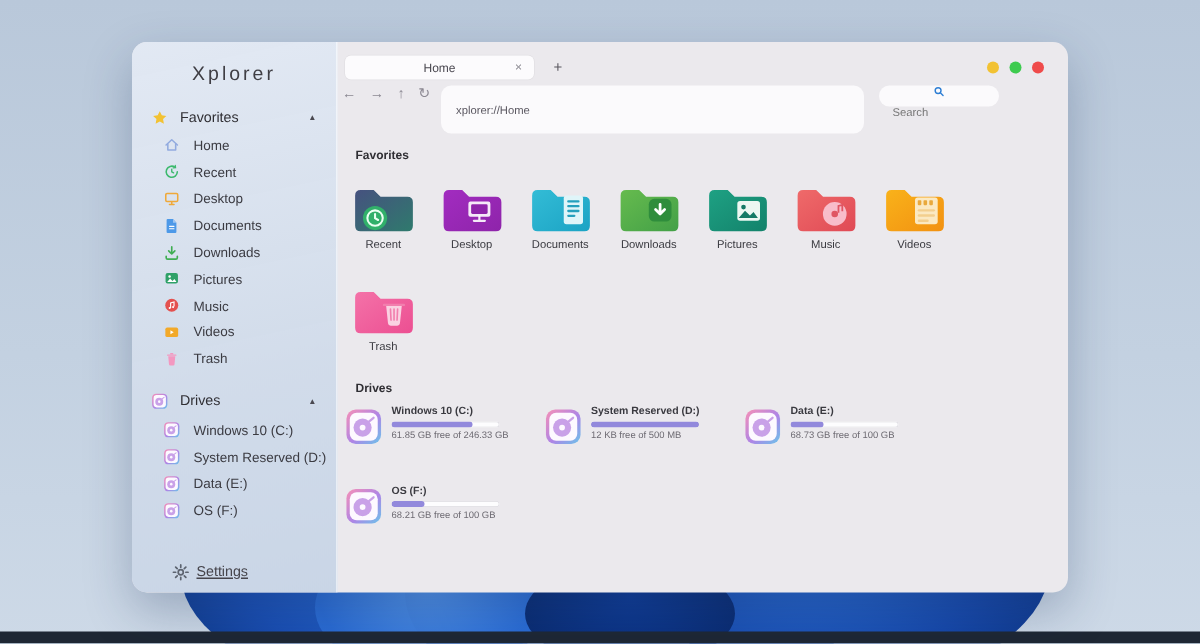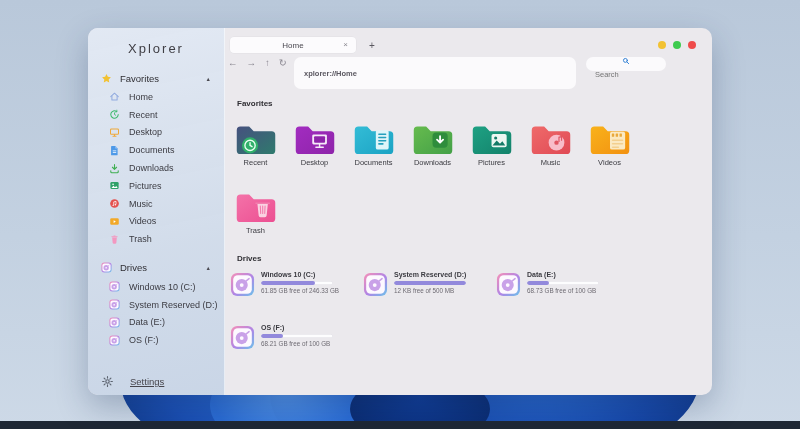--- a/index.html
+++ b/index.html
@@ -31,38 +31,38 @@
   .collapse{margin-left:auto;font-size:5.5px;color:#4a4950;}
   .fav-hdr{top:44px;}
   .drv-hdr{top:233px;}
   .side-list{position:absolute;left:0;width:100%;}
   #fav-items{top:60px;}
   #drv-items{top:250px;}
   .side-item{display:flex;align-items:center;height:17.8px;padding-left:21px;gap:9px;
     font-size:9px;color:#3b3b42;cursor:pointer;}
   .side-item .sicn{width:11px;height:11px;display:inline-flex;flex:none;}
   .side-item .sicn svg{width:11px;height:11px;}
-  .settings{position:absolute;left:13px;bottom:7px;display:flex;align-items:center;gap:16px;
+  .settings{position:absolute;left:26px;bottom:7px;display:flex;align-items:center;gap:4px;
     font-size:9.5px;color:#46454c;cursor:pointer;text-decoration:underline;}
   .settings .sicn{width:13px;height:13px;display:inline-flex;}
   .settings .sicn svg{width:13px;height:13px;}
   
   .tab{position:absolute;left:142px;top:9px;width:126px;height:16px;background:#fcfbfd;
     border-radius:4px;display:flex;align-items:center;justify-content:center;font-size:8px;
     color:#4a4850;cursor:pointer;box-shadow:0 0 0 .5px rgba(0,0,0,.04);}
   .tab-close{position:absolute;right:8px;font-size:8px;color:#8a8890;cursor:pointer;line-height:1;}
   .newtab{position:absolute;left:276px;top:9px;width:16px;height:16px;display:flex;align-items:center;
     justify-content:center;font-size:10px;color:#5a5860;cursor:pointer;}
   .dots{position:absolute;right:16px;top:13px;display:flex;gap:7px;}
   .dot{width:8px;height:8px;border-radius:50%;cursor:pointer;}
   .navrow{position:absolute;left:140px;top:27px;height:16px;display:flex;gap:9px;align-items:center;
     font-size:9.5px;color:#8b8892;}
   .navrow span{cursor:pointer;line-height:1;}
   .address{position:absolute;left:206px;top:29px;width:282px;height:14px;background:#fbfafc;
-    border:none;border-radius:7px;font-size:7.5px;color:#5a5760;padding:16px 10px;outline:none;font-weight:bold;}
+    border:none;border-radius:7px;font-size:7.5px;color:#5a5760;padding:16px 10px;outline:none;}
   .search{position:absolute;left:498px;top:29px;width:80px;height:14px;background:#fbfafc;
     border-radius:7px;display:flex;align-items:center;gap:4px;padding:0 7px;flex-direction:column;}
   .search .sicn{width:8px;height:8px;display:inline-flex;}
   .search .sicn svg{width:8px;height:8px;}
   .search input{border:none;background:transparent;font-size:7.5px;width:100%;outline:none;color:#5a5760;}
   
   .c-hdr{position:absolute;font-size:8px;font-weight:bold;color:#2f2e33;}
   .fav-c-hdr{left:149px;top:71px;}
   .drv-c-hdr{left:149px;top:226px;}
   .folders{position:absolute;left:138px;top:92px;display:grid;

